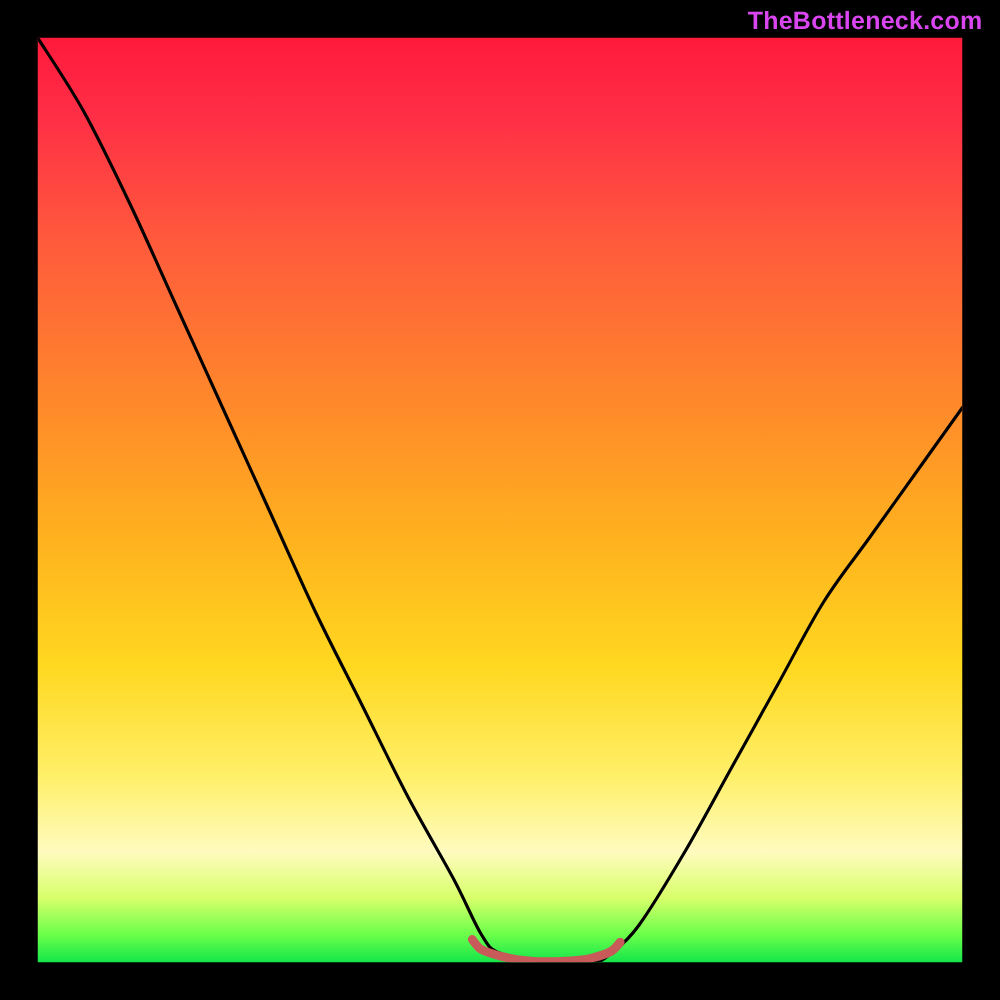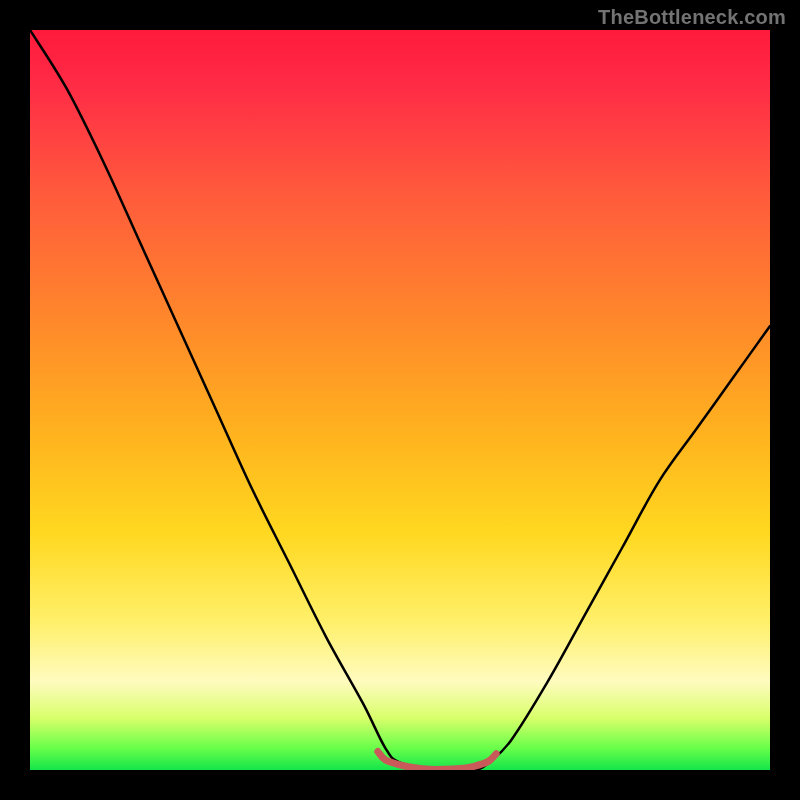--- a/index.html
+++ b/index.html
@@ -14,21 +14,21 @@
   .stage {
     position: relative;
     width: 800px;
     height: 800px;
     background: #000000;
   }
   .watermark {
     position: absolute;
     top: 6px;
     right: 14px;
-    color: #737373;
+    color: #d946ef;
     font-size: 20px;
     font-weight: 600;
     letter-spacing: 0.2px;
     z-index: 3;
   }
   .plot-area {
     position: absolute;
     left: 30px;
     top: 30px;
     width: 740px;

